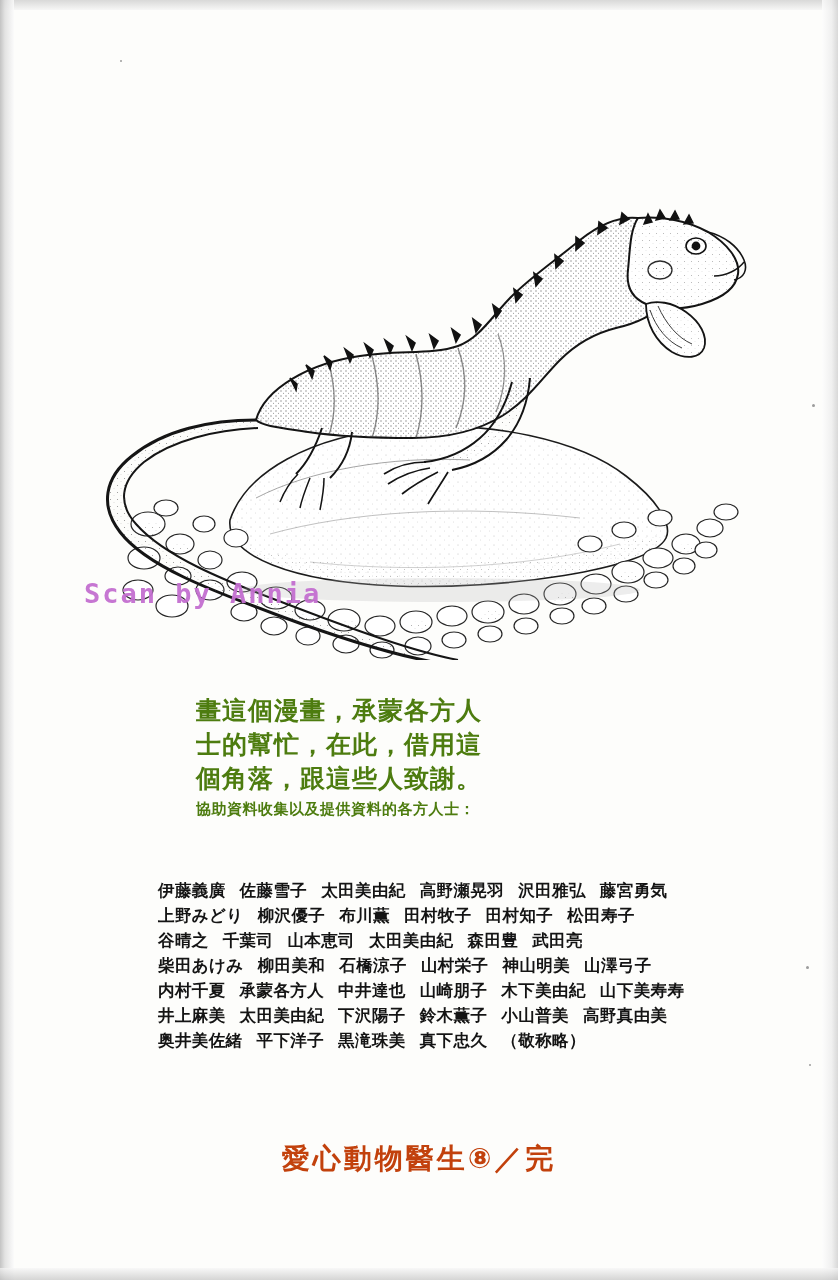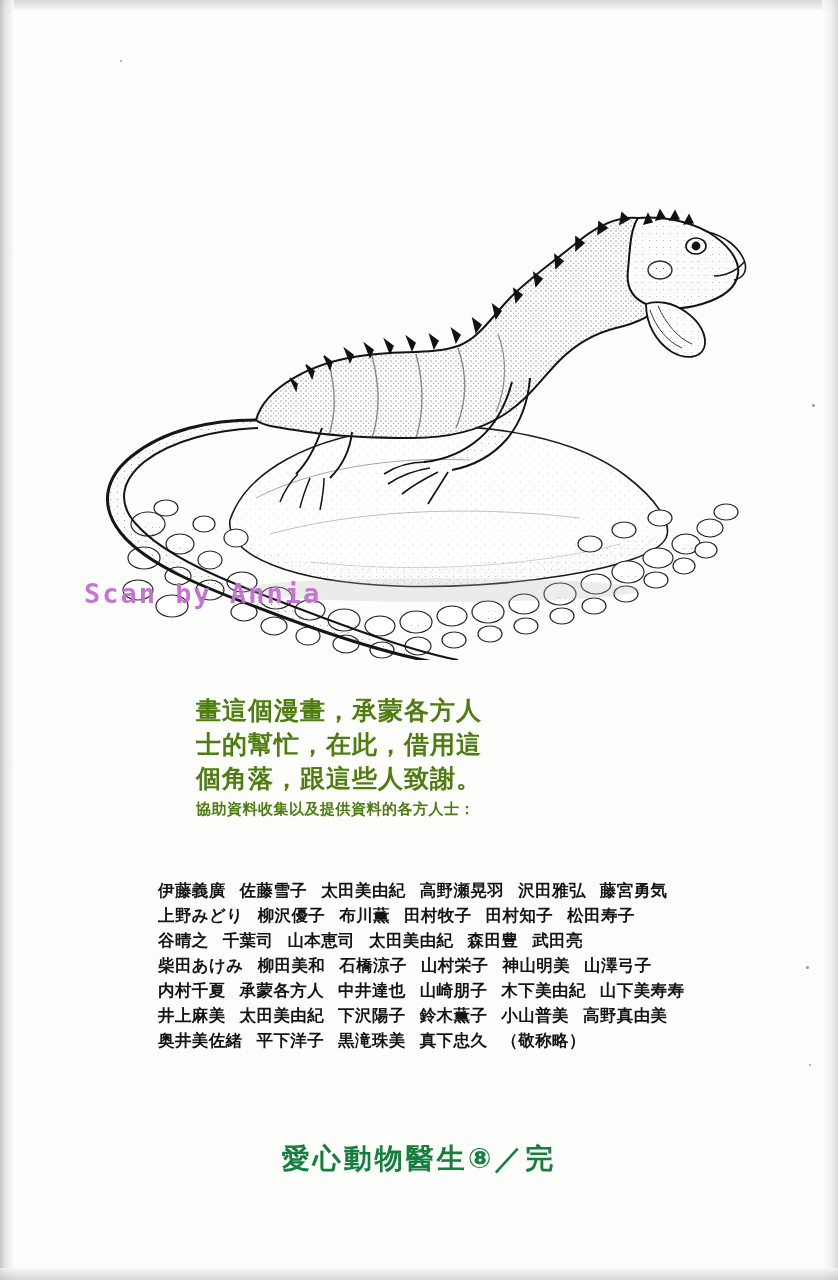--- a/index.html
+++ b/index.html
@@ -129,21 +129,21 @@
     left: 0;
     top: 1140px;
     width: 838px;
     text-align: center;
   }
   #colophon .title {
     display: inline-block;
     font-size: 28px;
     font-weight: bold;
     letter-spacing: 3px;
-    color: #15803d;
+    color: #c2410c;
   }
 </style>
 </head>
 <body>
 
 <div id="page">
 
   <div id="edge-top"></div>
   <div id="edge-left"></div>
   <div id="edge-right"></div>

